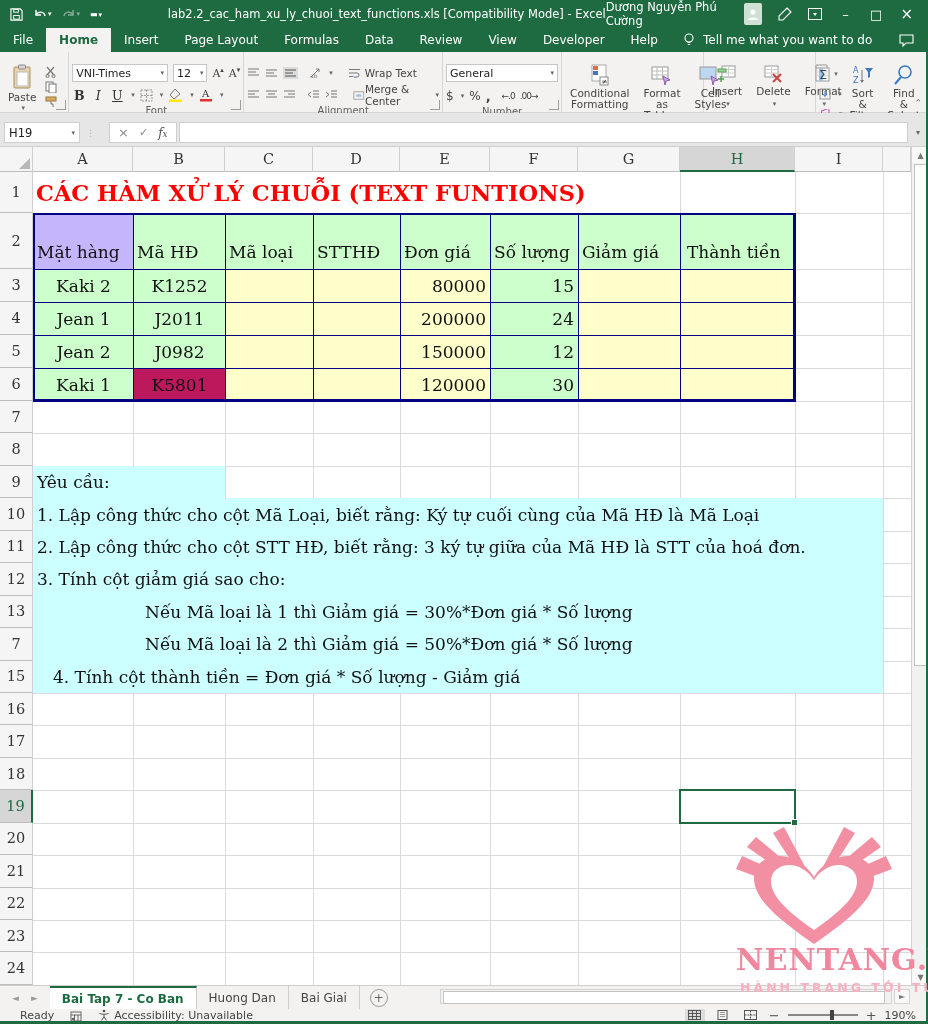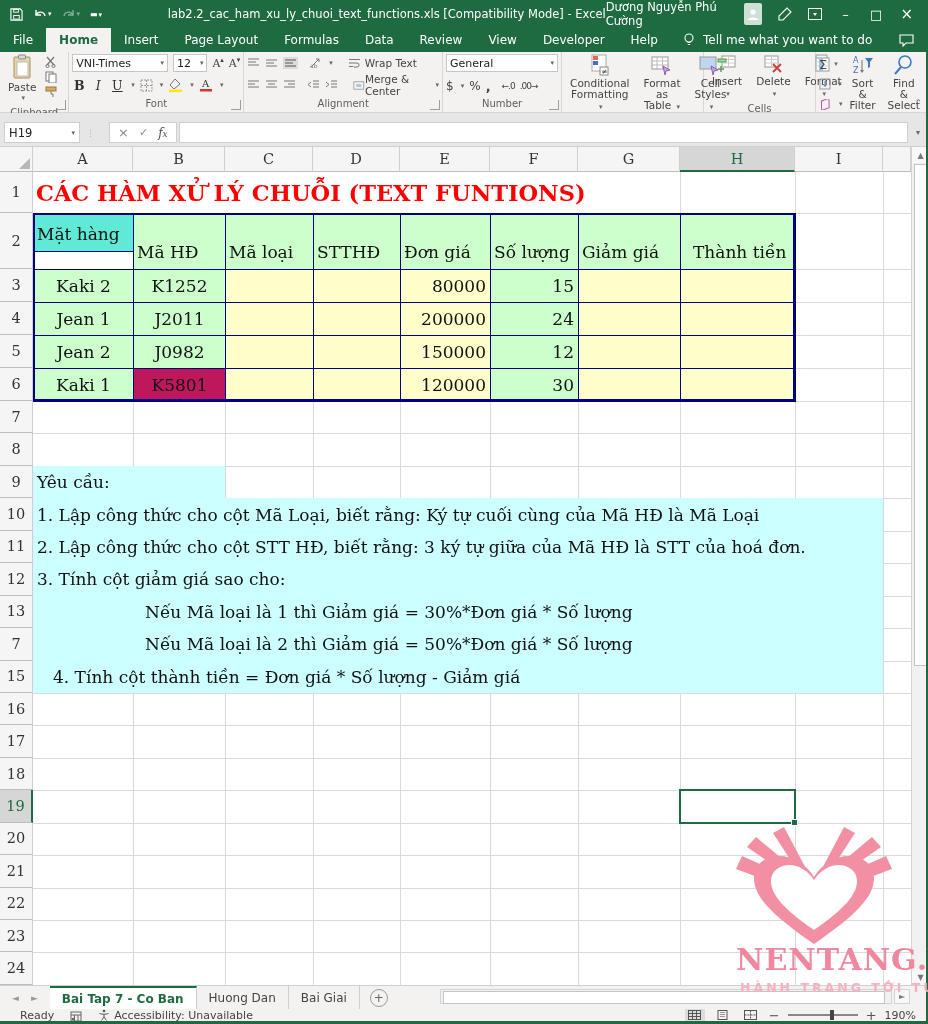--- a/index.html
+++ b/index.html
@@ -15,21 +15,21 @@
   .dim{opacity:.45}
   .tinycar{font-size:7px;margin-left:1px;}
   
   .rtabs{position:absolute;left:0;top:28px;width:928px;height:24px;background:#1e6b41;display:flex;align-items:stretch;color:#fff;}
   .rtab{padding:0 13px;display:flex;align-items:center;font-size:12px;cursor:default;}
   .rtab.active{background:#f3f2f1;color:#1e6b41;font-weight:bold;}
   .tellme{display:flex;align-items:center;gap:8px;margin-left:12px;font-size:12px;}
   .rtabs .comment{margin-left:auto;margin-right:14px;display:flex;align-items:center;}
   
   .ribbon{position:absolute;left:0;top:52px;width:928px;height:60px;background:#f3f2f1;border-bottom:1px solid #d8d6d4;display:flex;}
-  .rgroup{position:relative;display:flex;flex-direction:column;border-right:1px solid #d8d6d4;padding:0 3px 0 3px;}
+  .rgroup{position:relative;display:flex;flex-direction:column;border-right:1px solid #d8d6d4;padding:10px 3px 0 3px;}
   .rg-body{flex:1;display:flex;align-items:flex-start;gap:4px;}
   .rg-label{height:15px;text-align:center;font-size:10px;color:#605e5c;line-height:14px;}
   .launch{position:absolute;right:2px;bottom:2px;width:9px;height:9px;border-right:1.5px solid #8a8886;border-bottom:1.5px solid #8a8886;opacity:.8}
   .bigbtn{display:flex;flex-direction:column;align-items:center;justify-content:flex-start;padding:2px 5px;font-size:10.5px;color:#444;text-align:center;line-height:11px;}
   .bigbtn svg{margin-bottom:2px;}
   .smallrow{display:flex;align-items:center;gap:5px;height:18px;font-size:11px;color:#444;}
   .combo{background:#fff;border:1px solid #c8c6c4;height:16px;display:flex;align-items:center;justify-content:space-between;padding:0 3px;font-size:11px;color:#222;}
   .car{font-size:7px;color:#666;margin-left:2px;}
   .letterbtn{font-family:"DejaVu Serif",serif;font-size:12.5px;color:#333;width:14px;text-align:center;}
   .colcol{display:flex;flex-direction:column;justify-content:flex-start;gap:3px;}
@@ -529,28 +529,28 @@
       <div class="gl" style="left: 33px; top: 610.84px; width: 878px; height: 1px;"></div>
       <div class="gl" style="left: 33px; top: 643.28px; width: 878px; height: 1px;"></div>
       <div class="gl" style="left: 33px; top: 675.72px; width: 878px; height: 1px;"></div>
       <div class="gl" style="left: 33px; top: 708.16px; width: 878px; height: 1px;"></div>
       <div class="gl" style="left: 33px; top: 740.6px; width: 878px; height: 1px;"></div>
       <div class="gl" style="left: 33px; top: 773.04px; width: 878px; height: 1px;"></div>
       <div class="gl" style="left: 33px; top: 805.48px; width: 878px; height: 1px;"></div>
       <div class="gl" style="left: 33px; top: 837.92px; width: 878px; height: 1px;"></div>
       <div class="cell-abs" style="left: 33px; top: 25px; width: 647px; height: 41px; background: rgb(255, 255, 255);"></div>
       <div class="cell-abs" style="left: 33px; top: 25px; width: 647px; height: 41px; padding-left: 3px; color: rgb(255, 0, 0); font-weight: bold; font-size: 22.5px;">CÁC HÀM XỬ LÝ CHUỖI (TEXT FUNTIONS)</div>
-      <div class="cell-abs" style="left: 33px; top: 66px; width: 101px; height: 39px; border: 1px solid rgb(0, 0, 128); background: #5eead4; align-items: flex-end; padding-left: 3px; padding-bottom: 7px;">Mặt hàng</div>
+      <div class="cell-abs" style="left: 33px; top: 66px; width: 101px; height: 57px; border: 1px solid rgb(0, 0, 128); background: #c4b5fd; align-items: flex-end; padding-left: 3px; padding-bottom: 7px;">Mặt hàng</div>
       <div class="cell-abs" style="left: 133px; top: 66px; width: 93px; height: 57px; border: 1px solid rgb(0, 0, 128); background: rgb(204, 255, 204); align-items: flex-end; padding-left: 3px; padding-bottom: 7px;">Mã HĐ</div>
       <div class="cell-abs" style="left: 225px; top: 66px; width: 89px; height: 57px; border: 1px solid rgb(0, 0, 128); background: rgb(204, 255, 204); align-items: flex-end; padding-left: 3px; padding-bottom: 7px;">Mã loại</div>
       <div class="cell-abs" style="left: 313px; top: 66px; width: 88px; height: 57px; border: 1px solid rgb(0, 0, 128); background: rgb(204, 255, 204); align-items: flex-end; padding-left: 3px; padding-bottom: 7px;">STTHĐ</div>
       <div class="cell-abs" style="left: 400px; top: 66px; width: 91px; height: 57px; border: 1px solid rgb(0, 0, 128); background: rgb(204, 255, 204); align-items: flex-end; padding-left: 3px; padding-bottom: 7px;">Đơn giá</div>
       <div class="cell-abs" style="left: 490px; top: 66px; width: 89px; height: 57px; border: 1px solid rgb(0, 0, 128); background: rgb(204, 255, 204); align-items: flex-end; padding-left: 3px; padding-bottom: 7px;">Số lượng</div>
       <div class="cell-abs" style="left: 578px; top: 66px; width: 103px; height: 57px; border: 1px solid rgb(0, 0, 128); background: rgb(204, 255, 204); align-items: flex-end; padding-left: 3px; padding-bottom: 7px;">Giảm giá</div>
-      <div class="cell-abs" style="left: 680px; top: 66px; width: 116px; height: 57px; border: 1px solid rgb(0, 0, 128); background: rgb(204, 255, 204); align-items: flex-end; padding-left: 12px; padding-bottom: 7px;">Thành tiền</div>
+      <div class="cell-abs" style="left: 680px; top: 66px; width: 116px; height: 57px; border: 1px solid rgb(0, 0, 128); background: rgb(204, 255, 204); align-items: flex-end; padding-left: 6px; padding-bottom: 7px;">Thành tiền</div>
       <div class="cell-abs" style="left: 33px; top: 122px; width: 101px; height: 34px; border: 1px solid rgb(0, 0, 128); background: rgb(204, 255, 204); justify-content: center;">Kaki 2</div>
       <div class="cell-abs" style="left: 133px; top: 122px; width: 93px; height: 34px; border: 1px solid rgb(0, 0, 128); background: rgb(204, 255, 204); justify-content: center;">K1252</div>
       <div class="cell-abs" style="left: 225px; top: 122px; width: 89px; height: 34px; border: 1px solid rgb(0, 0, 128); background: rgb(255, 255, 204);"></div>
       <div class="cell-abs" style="left: 313px; top: 122px; width: 88px; height: 34px; border: 1px solid rgb(0, 0, 128); background: rgb(255, 255, 204);"></div>
       <div class="cell-abs" style="left: 400px; top: 122px; width: 91px; height: 34px; border: 1px solid rgb(0, 0, 128); background: rgb(255, 255, 204); justify-content: flex-end; padding-right: 4px;">80000</div>
       <div class="cell-abs" style="left: 490px; top: 122px; width: 89px; height: 34px; border: 1px solid rgb(0, 0, 128); background: rgb(204, 255, 204); justify-content: flex-end; padding-right: 4px;">15</div>
       <div class="cell-abs" style="left: 578px; top: 122px; width: 103px; height: 34px; border: 1px solid rgb(0, 0, 128); background: rgb(255, 255, 204);"></div>
       <div class="cell-abs" style="left: 680px; top: 122px; width: 116px; height: 34px; border: 1px solid rgb(0, 0, 128); background: rgb(255, 255, 204);"></div>
       <div class="cell-abs" style="left: 33px; top: 155px; width: 101px; height: 34px; border: 1px solid rgb(0, 0, 128); background: rgb(204, 255, 204); justify-content: center;">Jean 1</div>
       <div class="cell-abs" style="left: 133px; top: 155px; width: 93px; height: 34px; border: 1px solid rgb(0, 0, 128); background: rgb(204, 255, 204); justify-content: center;">J2011</div>

